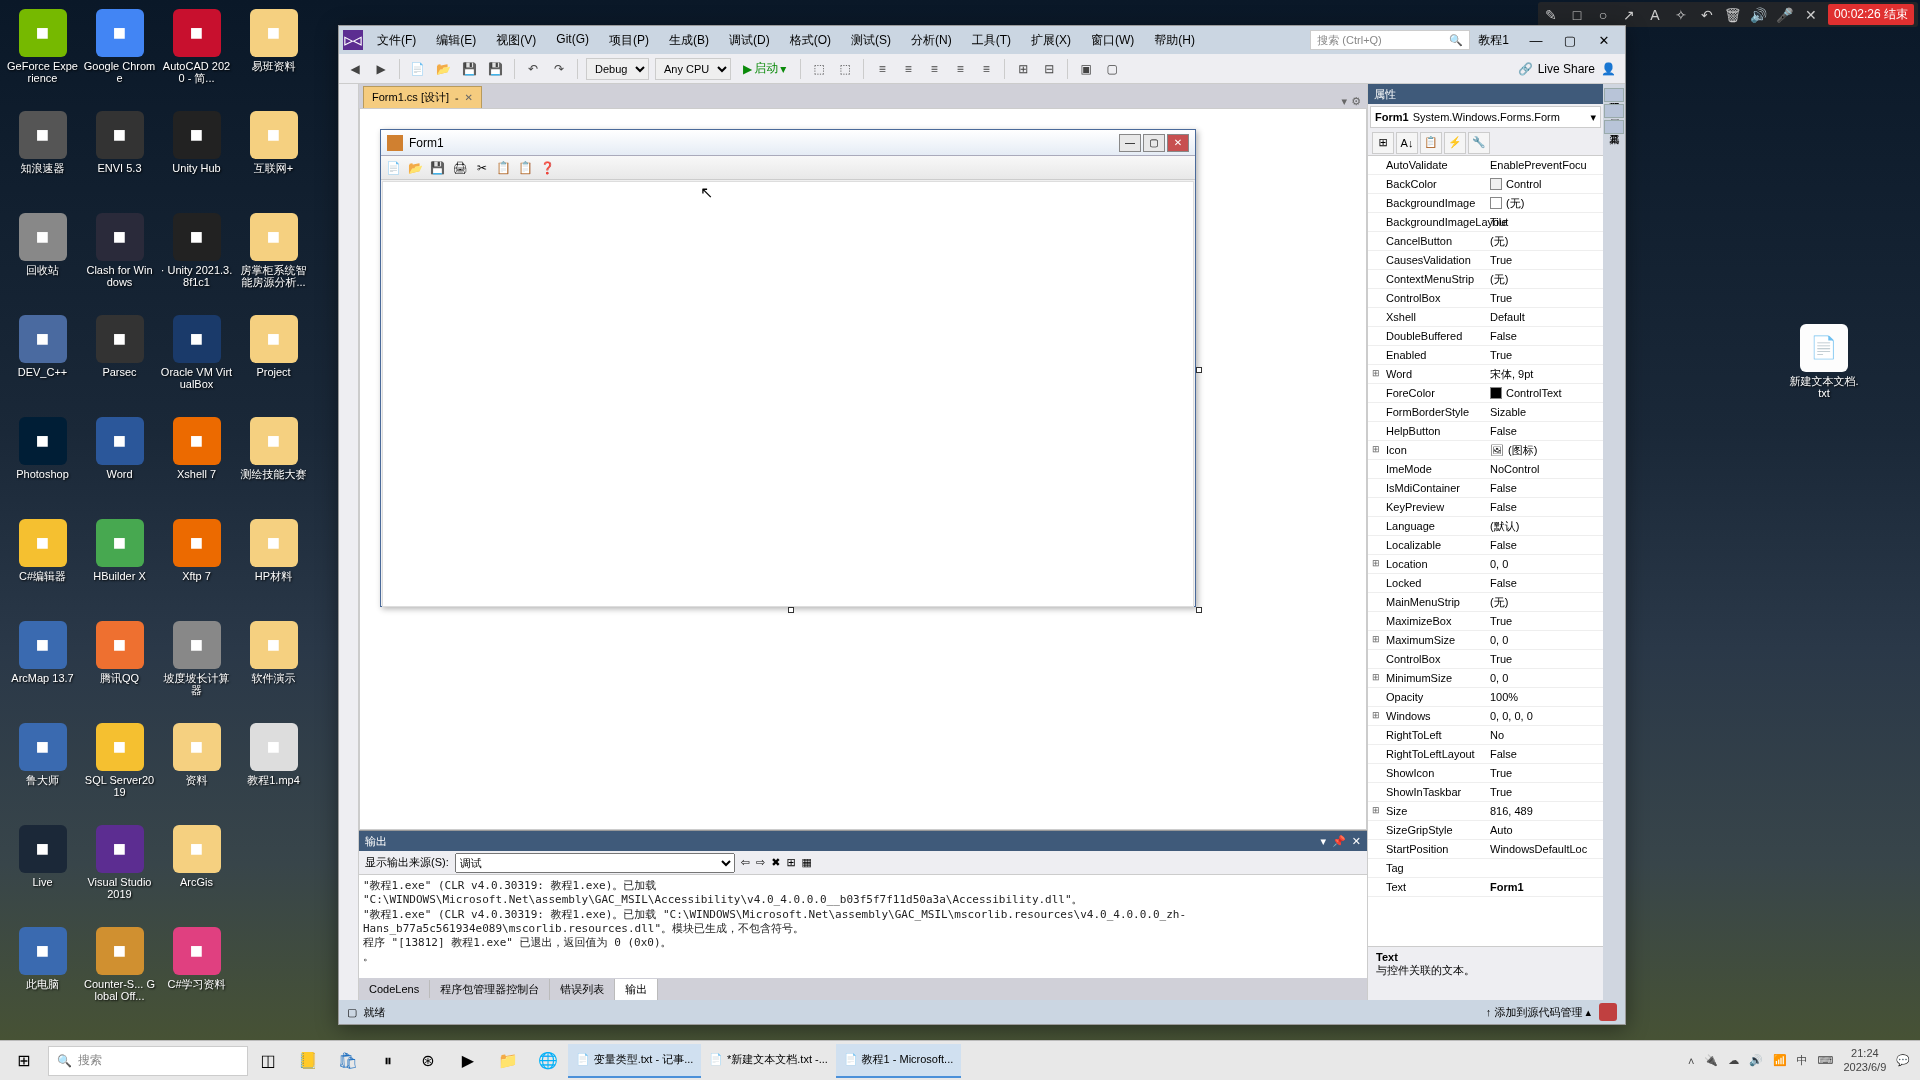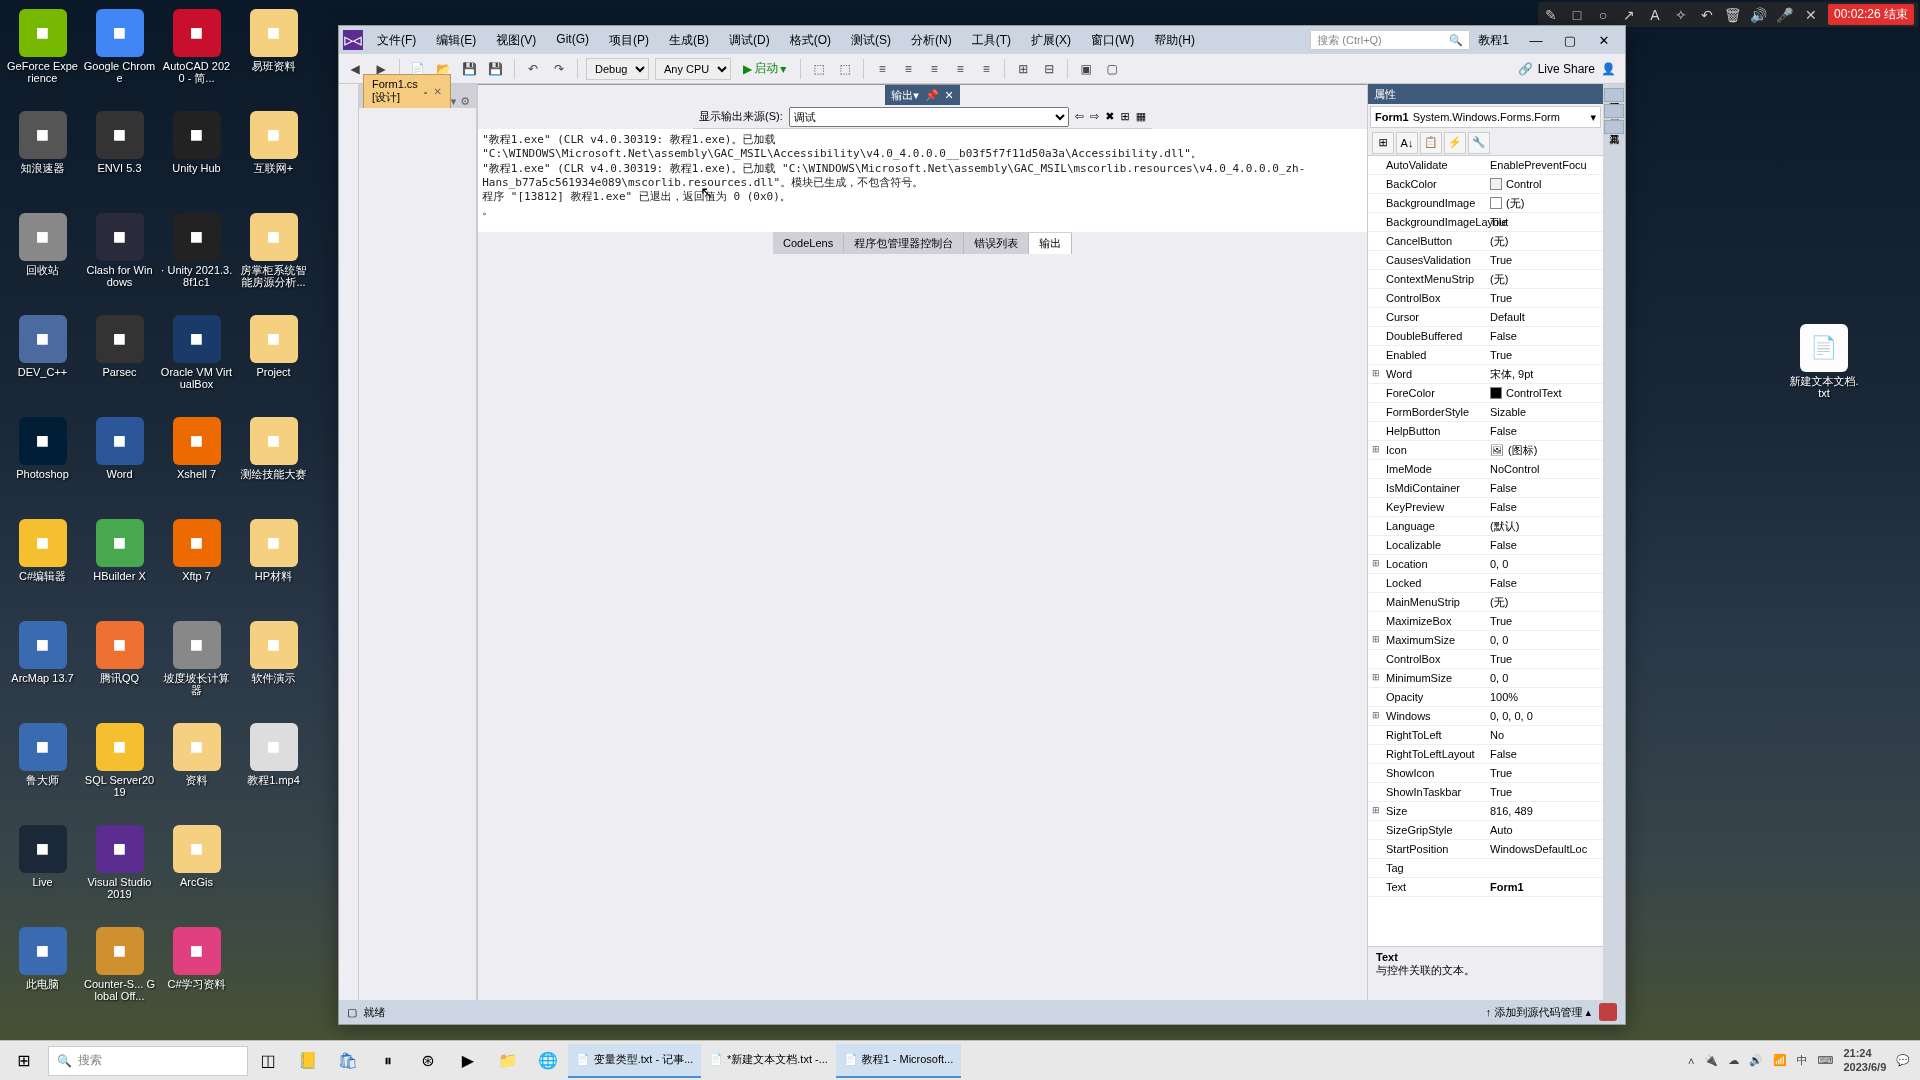--- a/index.html
+++ b/index.html
@@ -31,42 +31,42 @@
 
 .vs-toolbar { height: 30px; background: #eeeef2; border-bottom: 1px solid #ccc; display: flex; align-items: center; padding: 0 6px; gap: 6px; font-size: 12px; }
 .vs-toolbar .sep { width: 1px; height: 20px; background: #ccc; margin: 0 2px; }
 .vs-toolbar .btn { width: 20px; height: 20px; display: flex; align-items: center; justify-content: center; color: #444; }
 .vs-toolbar select { font-size: 11px; height: 22px; border: 1px solid #ccc; padding: 0 4px; }
 .vs-toolbar .start { color: #0a8a0a; display: flex; align-items: center; gap: 2px; padding: 0 6px; }
 .vs-toolbar .liveshare { margin-left: auto; display: flex; align-items: center; gap: 4px; }
 
 .vs-body { flex: 1; display: flex; background: #eeeef2; min-height: 0; }
 .vs-left-gutter { width: 20px; background: #eeeef2; border-right: 1px solid #ccc; }
-.vs-center { flex: 1; display: flex; flex-direction: row; min-width: 0; }
+.vs-center { flex: 1; display: flex; flex-direction: column; min-width: 0; }
 .vs-tabbar { height: 24px; background: #d0d0d8; display: flex; align-items: flex-end; padding-left: 4px; }
 .vs-tab { background: #f5cc7f; border: 1px solid #b89a5c; border-bottom: none; padding: 3px 8px; font-size: 11px; display: flex; align-items: center; gap: 6px; }
 .vs-tab .close { font-size: 10px; color: #666; }
 .vs-tab-tools { margin-left: auto; display: flex; gap: 4px; padding-right: 6px; color: #666; font-size: 11px; }
 
 .vs-designer { flex: 1; background: #fff; position: relative; border: 1px solid #ccc; margin: 0; overflow: hidden; }
 .form-window { position: absolute; left: 20px; top: 20px; width: 816px; height: 478px; background: #f0f0f0; border: 1px solid #4a6a9a; box-shadow: 2px 2px 6px rgba(0,0,0,0.3); }
 .form-title { height: 26px; background: linear-gradient(#fff,#e5ecf5); border-bottom: 1px solid #aab; display: flex; align-items: center; padding: 0 6px; font-size: 12px; }
 .form-title .fico { width: 16px; height: 16px; background: #d08030; margin-right: 6px; }
 .form-title .wbtns { margin-left: auto; display: flex; gap: 2px; }
 .form-title .wbtns div { width: 22px; height: 18px; border: 1px solid #888; background: #e8e8e8; display: flex; align-items: center; justify-content: center; font-size: 10px; }
 .form-title .wbtns .closebtn { background: #c75050; color: #fff; }
 .form-toolstrip { height: 24px; background: linear-gradient(#f8f8f8,#e8e8e8); border-bottom: 1px solid #ccc; display: flex; align-items: center; padding: 0 4px; gap: 4px; }
 .form-toolstrip .tb { width: 18px; height: 18px; display: flex; align-items: center; justify-content: center; font-size: 12px; }
 .form-client { flex: 1; background: #fff; height: calc(100% - 50px); border: 1px solid #ddd; margin: 1px; }
 .sel-handle { position: absolute; width: 6px; height: 6px; background: #fff; border: 1px solid #333; }
 
 .component-tray { height: 60px; background: #e8e8e8; border-top: 1px solid #ccc; padding: 8px; display: flex; align-items: center; gap: 6px; font-size: 12px; }
 .component-tray .cico { width: 18px; height: 18px; background: #888; }
 
-.vs-output { height: 170px; display: flex; flex-direction: column; border-top: 1px solid #999; align-items: center; }
+.vs-output { height: 170px; display: flex; flex-direction: column; border-top: 1px solid #999; }
 .vs-output-title { height: 20px; background: #3f5a7a; color: #fff; font-size: 11px; display: flex; align-items: center; padding: 0 6px; }
 .vs-output-title .tools { margin-left: auto; display: flex; gap: 6px; }
 .vs-output-bar { height: 24px; background: #eeeef2; display: flex; align-items: center; padding: 0 6px; gap: 6px; font-size: 11px; border-bottom: 1px solid #ccc; }
 .vs-output-bar select { font-size: 11px; height: 20px; width: 280px; }
 .vs-output-text { flex: 1; background: #fff; font-family: Consolas, monospace; font-size: 11px; padding: 4px; white-space: pre-wrap; overflow: auto; color: #222; line-height: 1.3; }
 .vs-output-tabs { height: 22px; background: #d0d0d8; display: flex; align-items: center; font-size: 11px; }
 .vs-output-tabs span { padding: 3px 10px; border-right: 1px solid #bbb; }
 .vs-output-tabs .active { background: #fff; }
 
 .vs-right { width: 258px; display: flex; background: #eeeef2; border-left: 1px solid #ccc; }
@@ -93,21 +93,21 @@
 .vs-status .bell { width: 18px; height: 18px; background: #c04040; border-radius: 3px; }
 
 
 .taskbar { position: absolute; bottom: 0; left: 0; width: 1920px; height: 40px; background: #e8e8e8; display: flex; align-items: center; border-top: 1px solid #bbb; }
 .taskbar .start { width: 48px; height: 40px; display: flex; align-items: center; justify-content: center; font-size: 16px; }
 .taskbar .search { width: 200px; height: 30px; background: #fff; border: 1px solid #ccc; display: flex; align-items: center; padding: 0 8px; font-size: 12px; color: #888; gap: 6px; }
 .taskbar .tbico { width: 40px; height: 40px; display: flex; align-items: center; justify-content: center; font-size: 16px; }
 .taskbar .task { height: 34px; padding: 0 8px; display: flex; align-items: center; gap: 4px; font-size: 11px; border-bottom: 2px solid transparent; max-width: 160px; }
 .taskbar .task.active { background: #d0e0f0; border-bottom: 2px solid #4a90d9; }
 .taskbar .tray { margin-left: auto; display: flex; align-items: center; gap: 10px; padding: 0 10px; font-size: 11px; color: #444; }
-.taskbar .clock { text-align: left; line-height: 1.2; font-weight: bold; }
+.taskbar .clock { text-align: center; line-height: 1.2; }
 
 
 .cursor { position: absolute; left: 700px; top: 183px; font-size: 16px; color: #000; pointer-events: none; }
 </style>
 </head>
 <body>
 
 <div class="desktop">
   <div class="desktop-grid" id="desktop-grid">
       <div class="desktop-icon">
@@ -493,21 +493,21 @@
                 <span style="">(无)</span>
               </div>
             </div>
             <div class="row">
               <div class="k">ControlBox</div>
               <div class="v">
                 <span style="">True</span>
               </div>
             </div>
             <div class="row">
-              <div class="k">Cursor</div>
+              <div class="k">Xshell</div>
               <div class="v">
                 <span style="">Default</span>
               </div>
             </div>
             <div class="row">
               <div class="k">DoubleBuffered</div>
               <div class="v">
                 <span style="">False</span>
               </div>
             </div>

